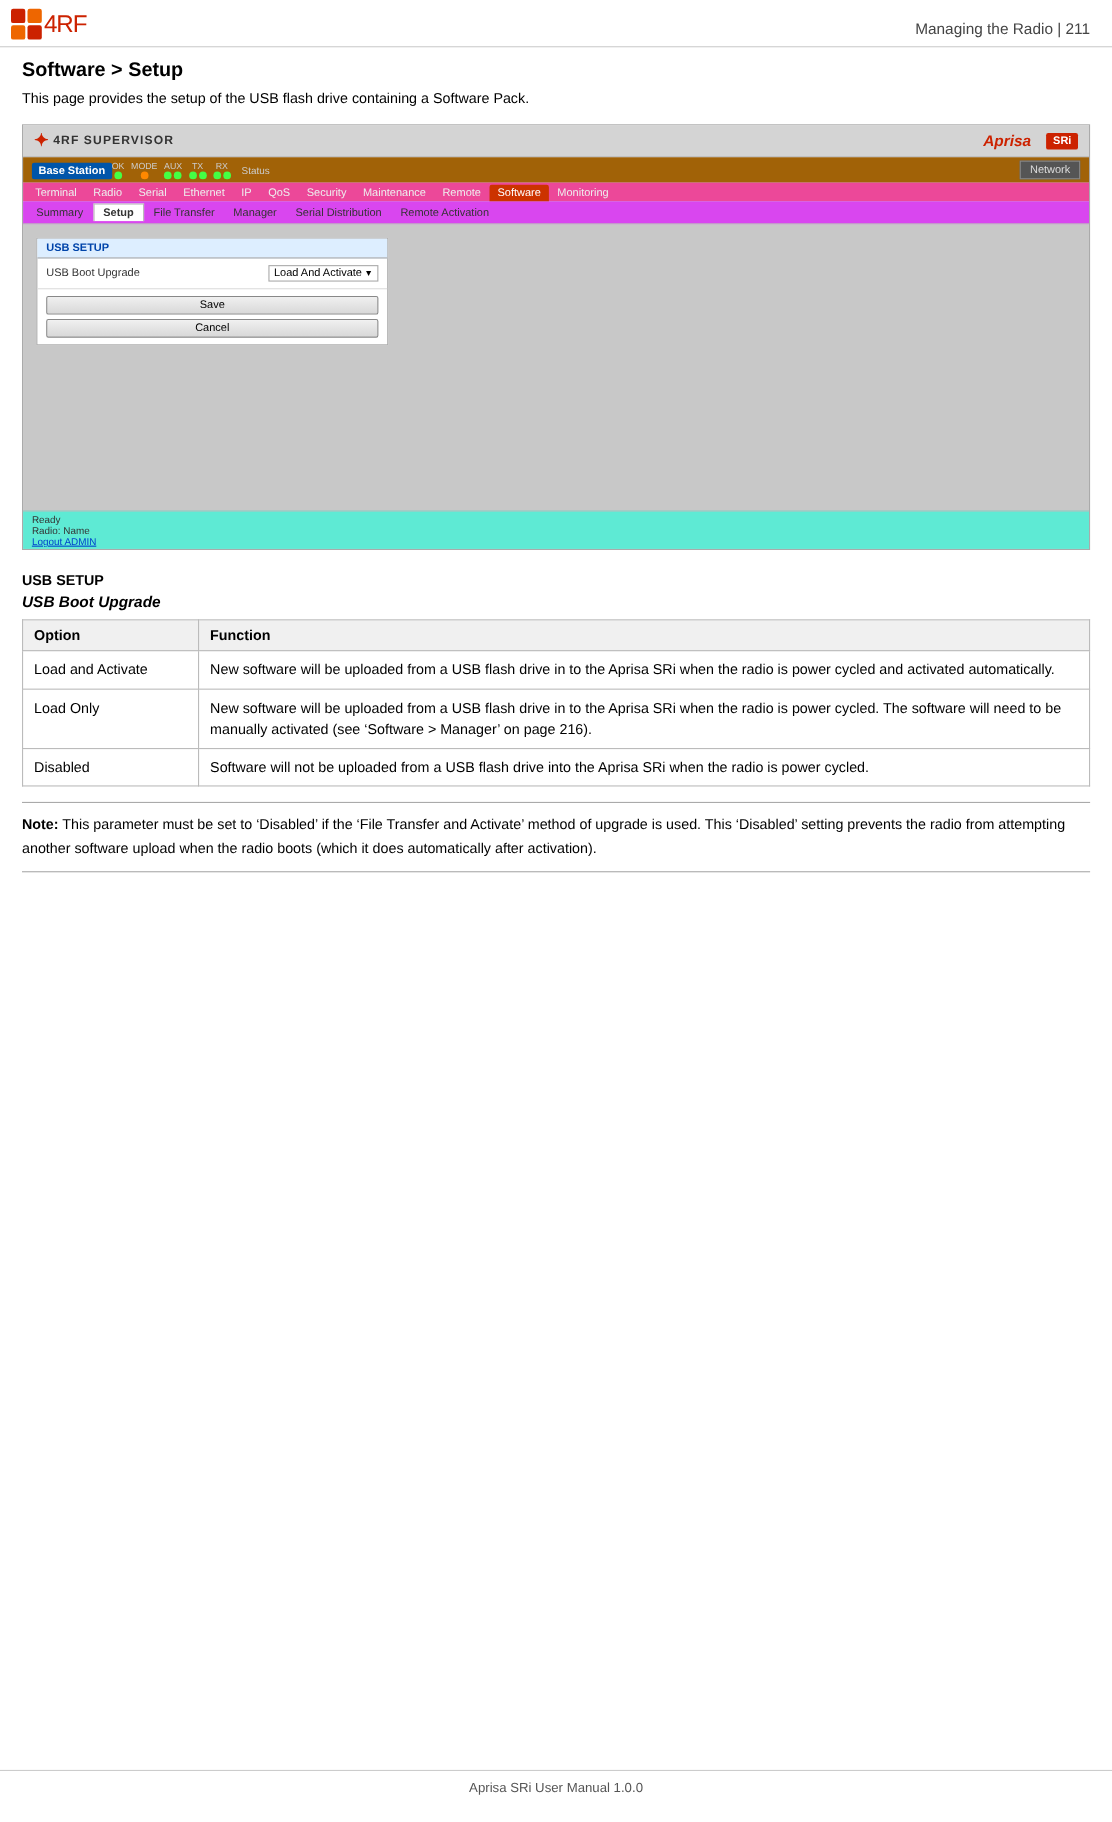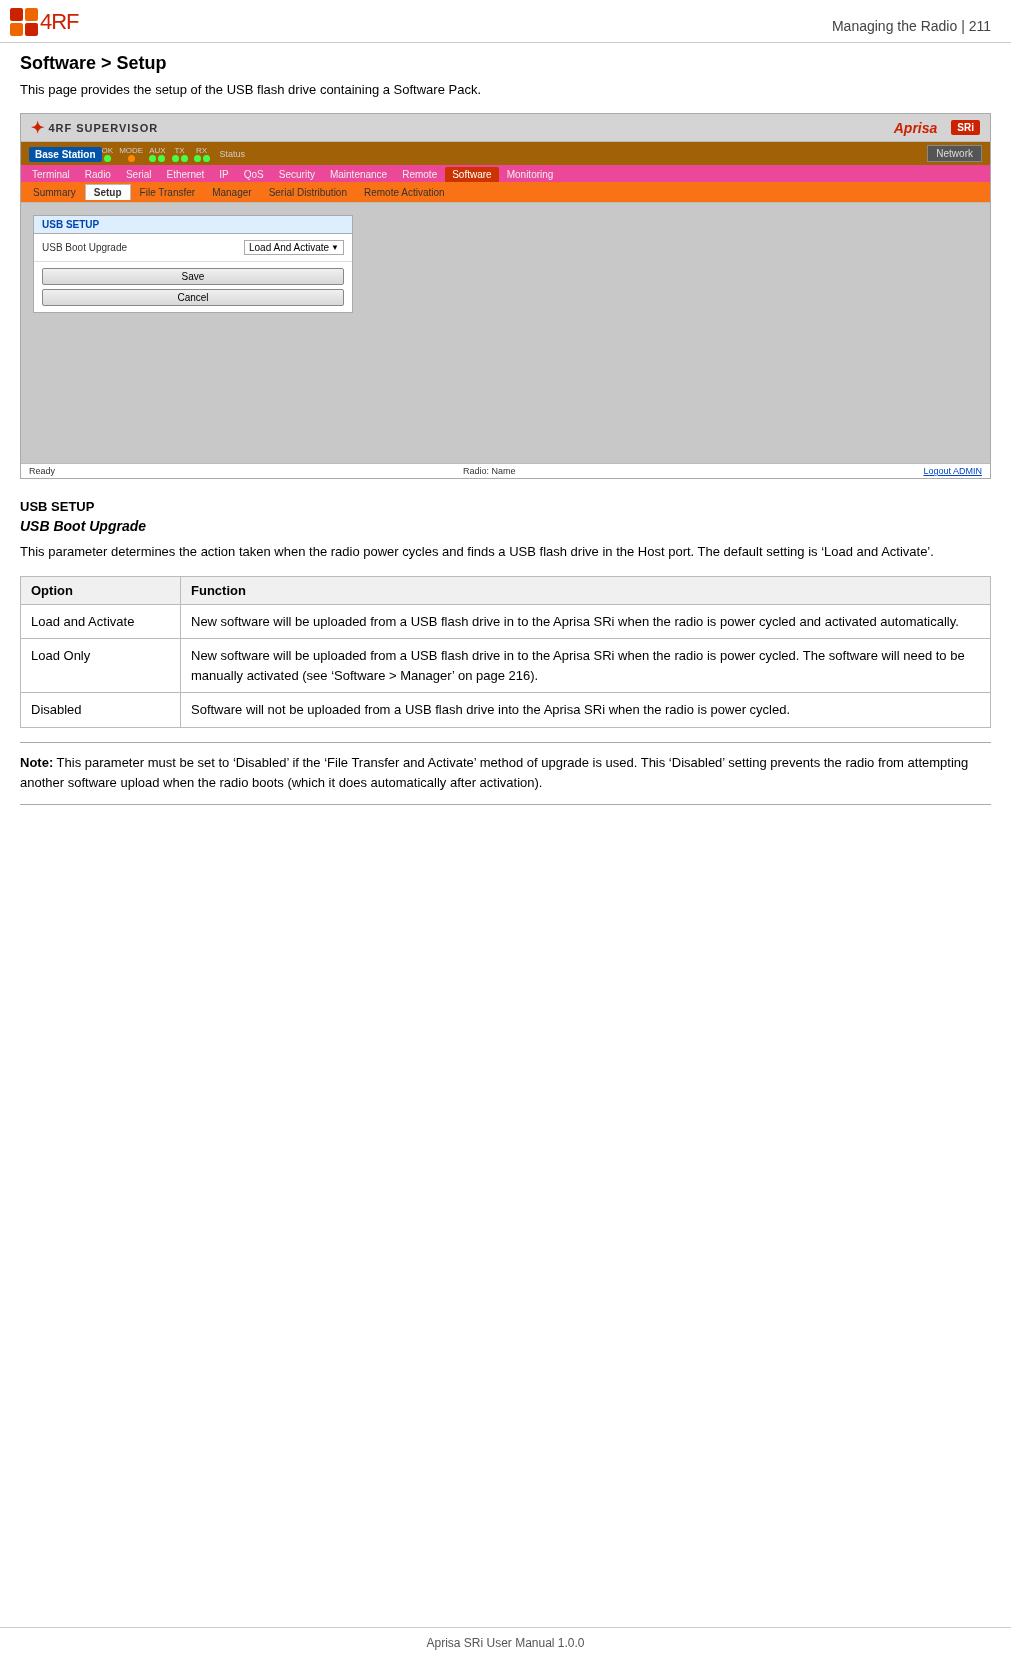--- a/index.html
+++ b/index.html
@@ -165,21 +165,21 @@
       cursor: pointer;
       border-radius: 2px 2px 0 0;
     }
     .nav-tab.active {
       background: #cc3300;
       color: #fff;
     }
 
     
     .sub-tabs {
-      background: #f97316;
+      background: #d946ef;
       display: flex;
       align-items: center;
       padding: 2px 4px;
       gap: 1px;
       border-bottom: 1px solid #bbb;
     }
     .sub-tab {
       font-size: 10px;
       color: #333;
       padding: 2px 8px;
@@ -248,27 +248,28 @@
       font-size: 10px;
       padding: 2px 8px;
       border: 1px solid #888;
       background: linear-gradient(to bottom, #f0f0f0, #d8d8d8);
       cursor: pointer;
       border-radius: 2px;
     }
 
     
     .status-bar {
-      background: #ffffff;
+      background: #5eead4;
       border-top: 1px solid #bbb;
       display: flex;
       justify-content: space-between;
       padding: 2px 8px;
       font-size: 9px;
       color: #333;
+      flex-direction: column;
     }
     .logout-link {
       color: #0044cc;
       text-decoration: underline;
       cursor: pointer;
       font-size: 9px;
     }
 
     
     .section-heading {
@@ -323,21 +324,21 @@
       font-size: 13px;
       line-height: 1.6;
     }
     .note-bold {
       font-weight: bold;
     }
 
     
     .page-footer {
       position: absolute;
-      bottom: 6px;
+      bottom: 24px;
       left: 0;
       right: 0;
       text-align: center;
       font-size: 12px;
       color: #555;
       border-top: 1px solid #ccc;
       padding-top: 8px;
     }
 
     
@@ -489,21 +490,20 @@
         <span class="logout-link">Logout ADMIN</span>
       </div>
 
     </div>
   </div>
 
   <div class="section-heading">USB SETUP</div>
 
   <div class="section-subheading">USB Boot Upgrade</div>
 
-  <div class="body-text">This parameter determines the action taken when the radio power cycles and finds a USB flash drive in the Host port. The default setting is ‘Load and Activate’.</div>
 
   <table class="data-table">
     <thead>
       <tr>
         <th>Option</th>
         <th>Function</th>
       </tr>
     </thead>
     <tbody id="table-body">
     <tr>

